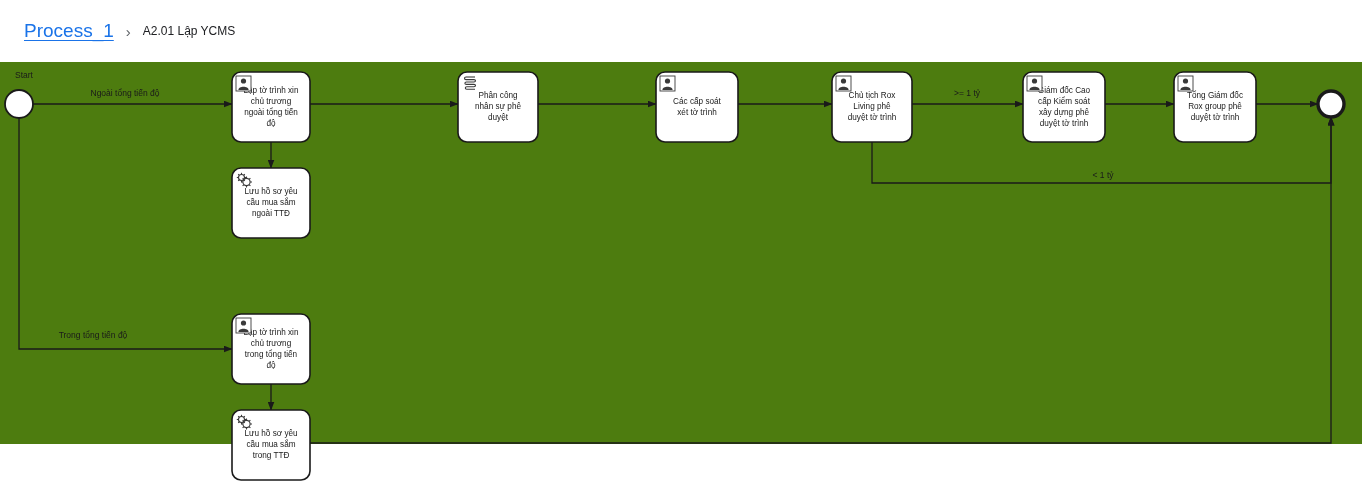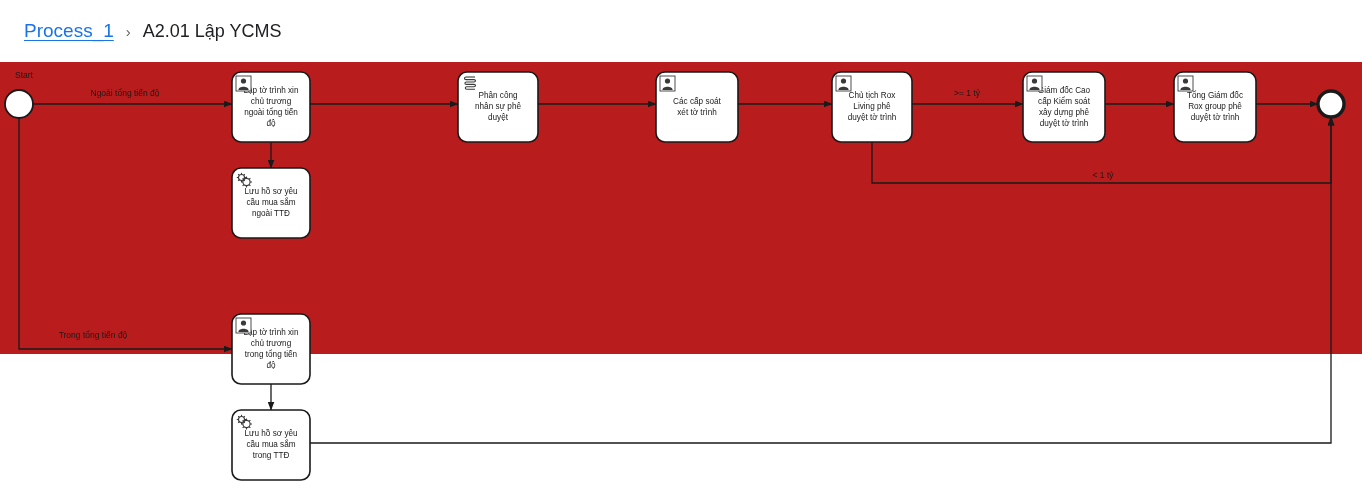--- a/index.html
+++ b/index.html
@@ -8,22 +8,22 @@
     padding: 0;
     background: #ffffff;
     width: 1362px;
     height: 490px;
     overflow: hidden;
     font-family: "Liberation Sans", sans-serif;
   }
   #app {
     position: relative;
     width: 1362px;
-    height: 354px;
-    background: #b91c1c;
+    height: 444px;
+    background: #4d7c0f;
     text-decoration: underline;
   }
   
   #breadcrumb {
     position: absolute;
     left: 0; top: 0;
     width: 1362px; height: 62px;
     display: flex;
     align-items: center;
     padding-left: 24px;
@@ -39,21 +39,21 @@
     white-space: nowrap;
   }
   .crumb-sep {
     color: #5f6368;
     font-size: 15px;
     margin: 0 12px;
     user-select: none;
   }
   .crumb-current {
     color: #202124;
-    font-size: 18px;
+    font-size: 12px;
     white-space: nowrap;
   }
   
   #canvas {
     position: absolute;
     left: 0; top: 0;
     width: 1362px;
     height: 490px;
   }
   svg { display: block; }

